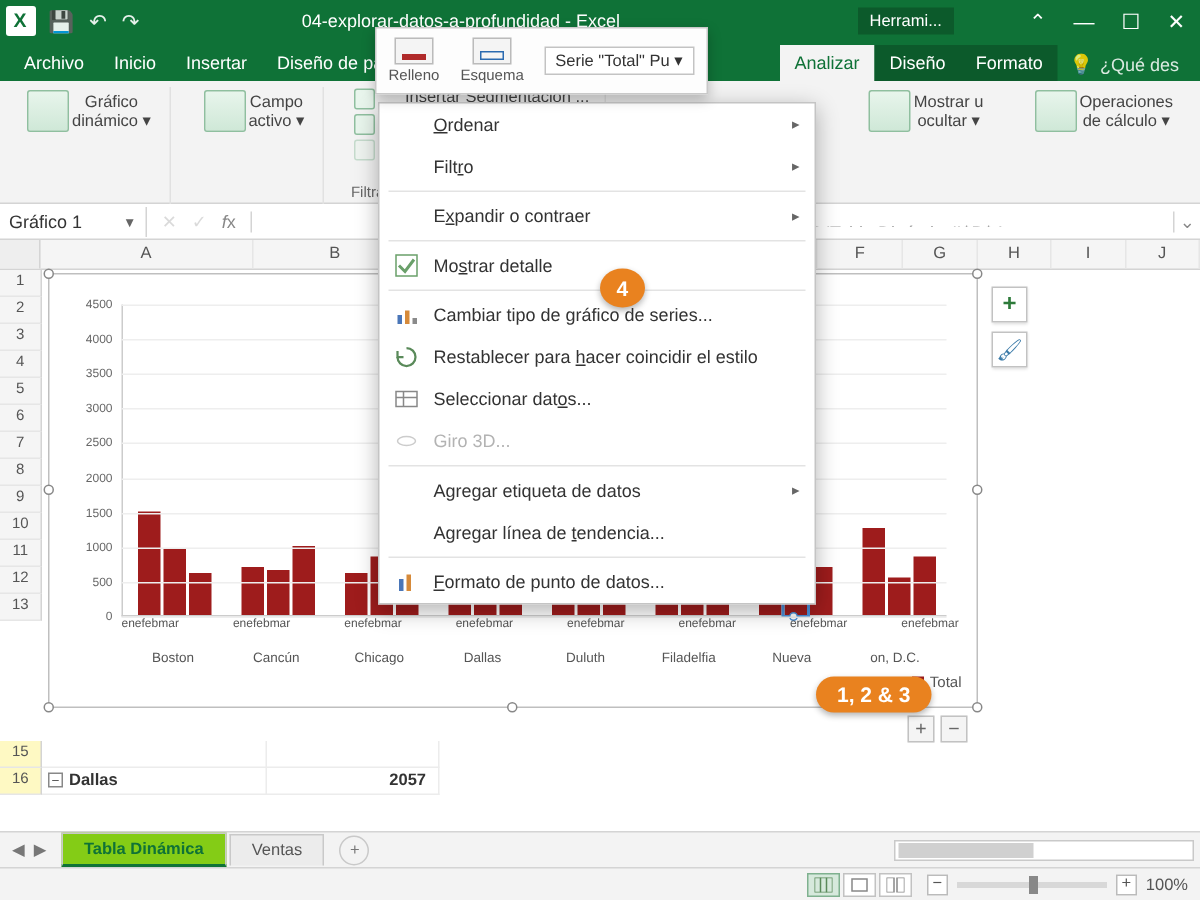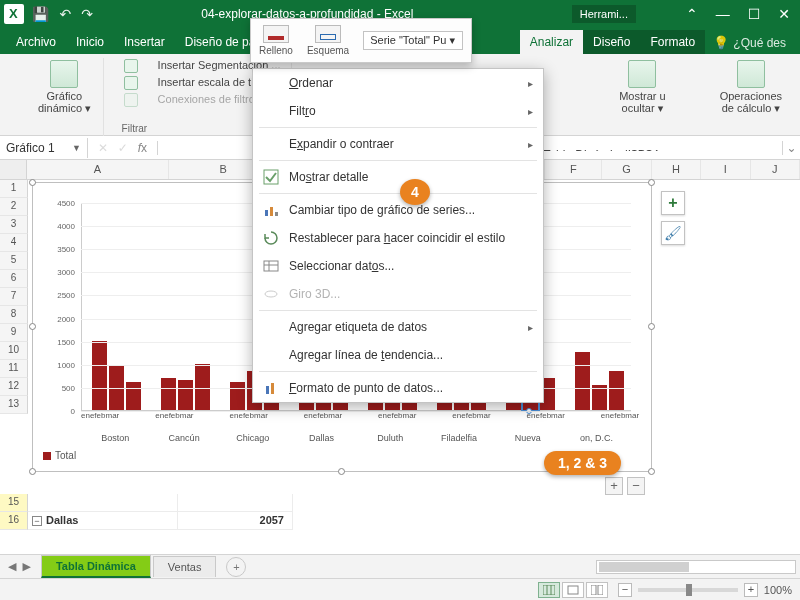--- a/index.html
+++ b/index.html
@@ -22,21 +22,21 @@
   .ribtabs .tab.active { background:#f3f3f3; color:#0f7237; }
   .ribtabs .tab.highlight { background:#0c5a2b; }
   .ribtabs .spacer { flex:1; }
   .ribtabs .tell { display:flex; align-items:center; gap:4px; opacity:.85; padding:4px 8px; }
   .ribtabs .tell .bulb { font-size:13px; }
 
   
   .ribbon { background:#f3f3f3; border-bottom:1px solid #d4d4d4; height:82px; display:flex; align-items:flex-start; padding:4px 6px 0; gap:10px; }
   .rgroup { display:flex; flex-direction:column; align-items:center; height:78px; border-right:1px solid #e1e1e1; padding:0 8px; }
   .rgroup:last-child { border-right:none; }
-  .rgroup .big { display:flex; flex-direction:column; align-items:center; gap:2px; font-size:11px; color:#444; cursor:pointer; padding:2px 4px;margin-left:20px; }
+  .rgroup .big { display:flex; align-items:center; gap:2px; font-size:11px; color:#444; cursor:pointer; padding:2px 4px; }
   .rgroup .big .ico { width:28px; height:28px; border:1px solid #8fbf9f; background:linear-gradient(#e8f5ec,#cfe8d7); border-radius:2px; }
   .rgroup .label { font-size:10px; color:#666; margin-top:auto; padding-bottom:2px; }
   .rgroup .stack { display:flex; flex-direction:column; gap:1px; font-size:11px; color:#444; }
   .rgroup .stack div { display:flex; align-items:flex-start; gap:20px; cursor:pointer; padding:1px 2px; }
   .rgroup .stack .ico-s { width:14px; height:14px; border:1px solid #8fbf9f; background:#e8f5ec; border-radius:2px; }
 
   
   .minitoolbar { position:absolute; left:250px; top:18px; background:#fdfdfd; border:1px solid #c9c9c9; box-shadow:0 3px 8px rgba(0,0,0,.25); padding:6px 8px; display:flex; gap:14px; align-items:center; z-index:30; }
   .minitoolbar .mt-item { display:flex; flex-direction:column; align-items:center; font-size:10px; color:#555; gap:2px; cursor:pointer;}
   .minitoolbar .mt-ico { width:26px; height:18px; border:1px solid #bbb; background:#f4f4f4; position:relative; }
@@ -49,21 +49,21 @@
   .ctxmenu .item { display:flex; align-items:center; height:28px; padding:0 10px 0 8px; font-size:12px; color:#333; cursor:pointer; }
   .ctxmenu .item.disabled { color:#b3b3b3; cursor:default; }
   .ctxmenu .item .ico { width:20px; height:18px; margin-right:8px; display:flex; align-items:center; justify-content:center; }
   .ctxmenu .item .ico svg { width:16px; height:16px; }
   .ctxmenu .item .arrow { margin-left:auto; font-size:10px; color:#666; }
   .ctxmenu .sep { height:1px; background:#e3e3e3; margin:2px 6px; }
   .ctxmenu .item u { text-decoration: underline; }
 
   
   .fbar { height:24px; border-bottom:1px solid #d4d4d4; display:flex; align-items:center; font-size:12px; background:#fff;}
-  .fbar .namebox { width:88px; border-right:1px solid #d4d4d4; padding:3px 6px; display:flex; align-items:center; justify-content:space-between; }
+  .fbar .namebox { width:98px; border-right:1px solid #d4d4d4; padding:3px 6px; display:flex; align-items:center; justify-content:space-between; }
   .fbar .namebox .dd { font-size:9px; color:#666; }
   .fbar .fxbtns { width:70px; border-right:1px solid #d4d4d4; display:flex; align-items:center; justify-content:space-evenly; color:#888; }
   .fbar .fxbtns span{ cursor:pointer; }
   .fbar .formula { flex:1; padding:3px 6px; color:#444; white-space:nowrap; overflow:hidden; position:relative;}
   .fbar .formula .ftxt { position:absolute; left:276px; }
   .fbar .expand { width:18px; text-align:center; color:#888; border-left:1px solid #d4d4d4; cursor:pointer; }
 
   
   .sheet { position:relative; height:370px; background:#fff; }
   .colheads { display:flex; height:20px; border-bottom:1px solid #d4d4d4; background:#f5f5f5; font-size:11px; color:#555; }
@@ -86,21 +86,21 @@
   .gridh { position:absolute; left:38px; right:10px; height:1px; background:#eee; }
   .barset { position:absolute; bottom:0; display:flex; flex-direction:row; align-items:flex-end; gap:2px; }
   .bar { width:12px; background:#9e1c1c; }
   .bar.sel { outline:2px solid #4a90d9; }
   .sel-handle { position:absolute; width:6px; height:6px; background:#fff; border:1px solid #4a90d9; border-radius:50%; }
   .xlabels { position:absolute; left:38px; right:10px; bottom:30px; height:20px; font-size:8px; color:#555; display:flex;gap:36px;}
   .catlabels { position:absolute; left:38px; right:10px; bottom:14px; height:14px; font-size:9px; color:#555; display:flex; }
   .cat { flex:1; text-align:center; }
   .months { flex:1; display:flex; }
   .months span { flex:1; text-align:center; }
-  .legend { position:absolute; left:0; right:0; bottom:0; text-align:left; font-size:10px; color:#555; }
+  .legend { position:absolute; left:0; right:0; bottom:0; text-align:right; font-size:10px; color:#555; }
   .legend .sq { display:inline-block; width:8px; height:8px; background:#9e1c1c; margin-right:4px; vertical-align:middle;}
 
   .chart-sidebtns { position:absolute; right:-34px; top:8px; display:flex; flex-direction:column; gap:6px; }
   .chart-sidebtns .sbtn { width:24px; height:24px; border:1px solid #c2c2c2; background:#fff; display:flex; align-items:center; justify-content:center; cursor:pointer; box-shadow:0 1px 2px rgba(0,0,0,.15); }
   .chart-sidebtns .plus { color:#2d7a3a; font-size:16px; font-weight:bold; }
   .chart-sidebtns .brush { color:#3a7aa8; font-size:14px; }
   .chart-footbtns { position:absolute; right:6px; bottom:-24px; display:flex; gap:4px; }
   .chart-footbtns .fbtn { width:18px; height:18px; border:1px solid #c2c2c2; background:#f4f4f4; text-align:center; line-height:16px; font-size:13px; color:#666; cursor:pointer;}
 
   
@@ -170,20 +170,27 @@
     <span>¿Qué des</span>
   </div>
 </div>
 
 <div class="ribbon">
   <div class="rgroup">
     <div class="big">
       <div class="ico"></div>
       <span style="white-space:pre-line;text-align:center">Gráfico
 dinámico ▾</span>
+    </div>
+  </div>
+  <div class="rgroup">
+    <div class="big">
+      <div class="ico"></div>
+      <span style="white-space:pre-line;text-align:center">Campo
+activo ▾</span>
     </div>
   </div>
   <div class="rgroup" style="align-items:flex-start">
     <div class="stack">
       <div>
           <span class="ico-s"></span>
           <span>Insertar Segmentación ...</span>
         </div>
       <div>
           <span class="ico-s"></span>

